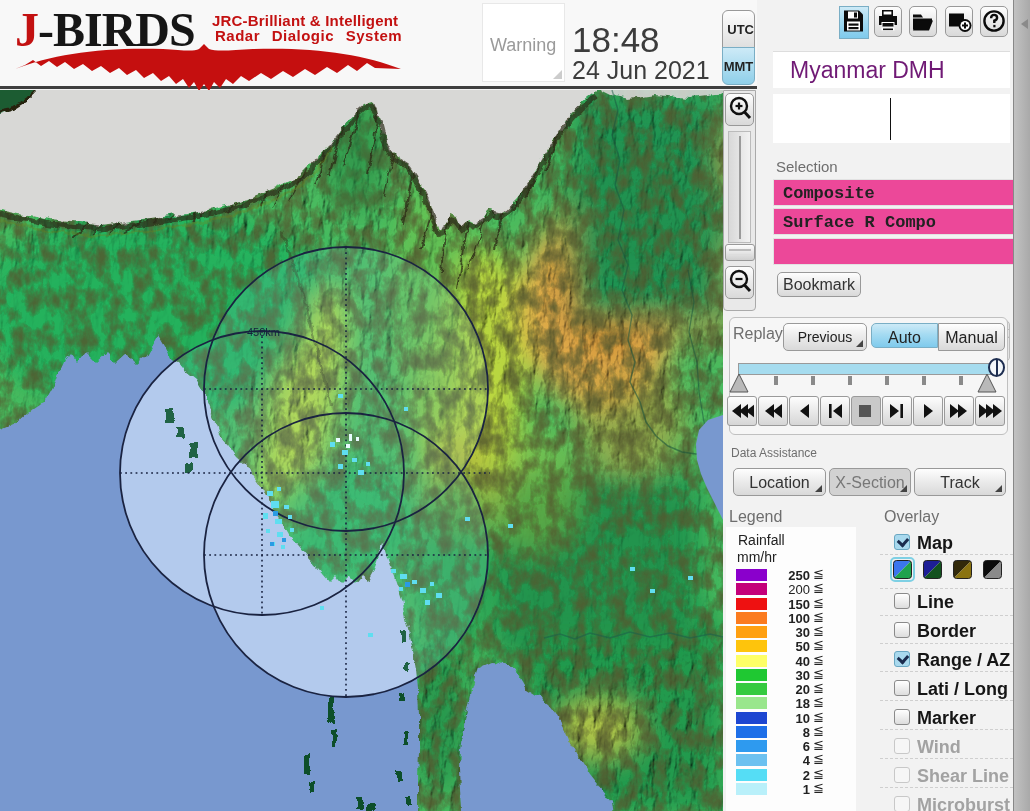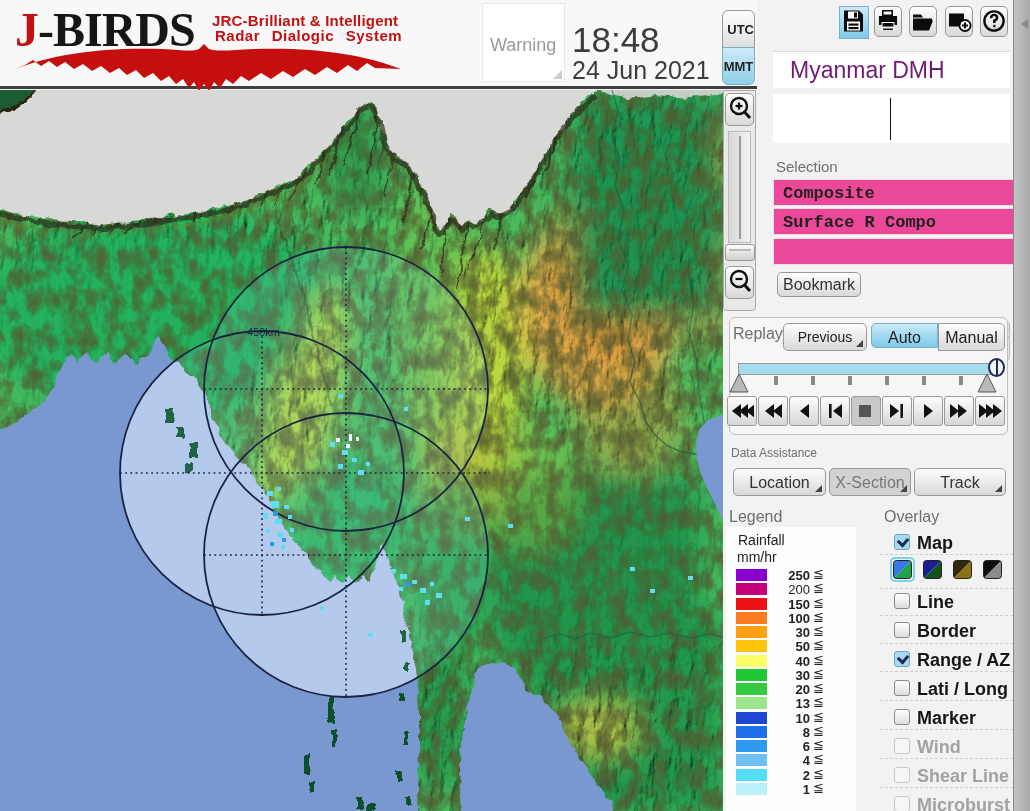--- a/index.html
+++ b/index.html
@@ -233,21 +233,21 @@
     <div class="abs" style="left:736px;top:655px;width:31px;height:12px;background:#feff66;"></div>
     <div class="abs" style="left:770px;top:654px;width:40px;text-align:right;font-size:13px;font-weight:bold;color:#222;">40</div>
     <div class="abs" style="left:813px;top:652px;font-size:13px;color:#222;">≦</div>
     <div class="abs" style="left:736px;top:669px;width:31px;height:12px;background:#1fc832;"></div>
     <div class="abs" style="left:770px;top:668px;width:40px;text-align:right;font-size:13px;font-weight:bold;color:#222;">30</div>
     <div class="abs" style="left:813px;top:666px;font-size:13px;color:#222;">≦</div>
     <div class="abs" style="left:736px;top:683px;width:31px;height:12px;background:#35ca3f;"></div>
     <div class="abs" style="left:770px;top:682px;width:40px;text-align:right;font-size:13px;font-weight:bold;color:#222;">20</div>
     <div class="abs" style="left:813px;top:680px;font-size:13px;color:#222;">≦</div>
     <div class="abs" style="left:736px;top:697px;width:31px;height:12px;background:#99e68c;"></div>
-    <div class="abs" style="left:770px;top:696px;width:40px;text-align:right;font-size:13px;font-weight:bold;color:#222;">13</div>
+    <div class="abs" style="left:770px;top:696px;width:40px;text-align:right;font-size:13px;font-weight:bold;color:#222;">18</div>
     <div class="abs" style="left:813px;top:694px;font-size:13px;color:#222;">≦</div>
     <div class="abs" style="left:736px;top:712px;width:31px;height:12px;background:#1d46d1;"></div>
     <div class="abs" style="left:770px;top:711px;width:40px;text-align:right;font-size:13px;font-weight:bold;color:#222;">10</div>
     <div class="abs" style="left:813px;top:709px;font-size:13px;color:#222;">≦</div>
     <div class="abs" style="left:736px;top:726px;width:31px;height:12px;background:#1e6fe8;"></div>
     <div class="abs" style="left:770px;top:725px;width:40px;text-align:right;font-size:13px;font-weight:bold;color:#222;">8</div>
     <div class="abs" style="left:813px;top:723px;font-size:13px;color:#222;">≦</div>
     <div class="abs" style="left:736px;top:740px;width:31px;height:12px;background:#2e9aef;"></div>
     <div class="abs" style="left:770px;top:739px;width:40px;text-align:right;font-size:13px;font-weight:bold;color:#222;">6</div>
     <div class="abs" style="left:813px;top:737px;font-size:13px;color:#222;">≦</div>

